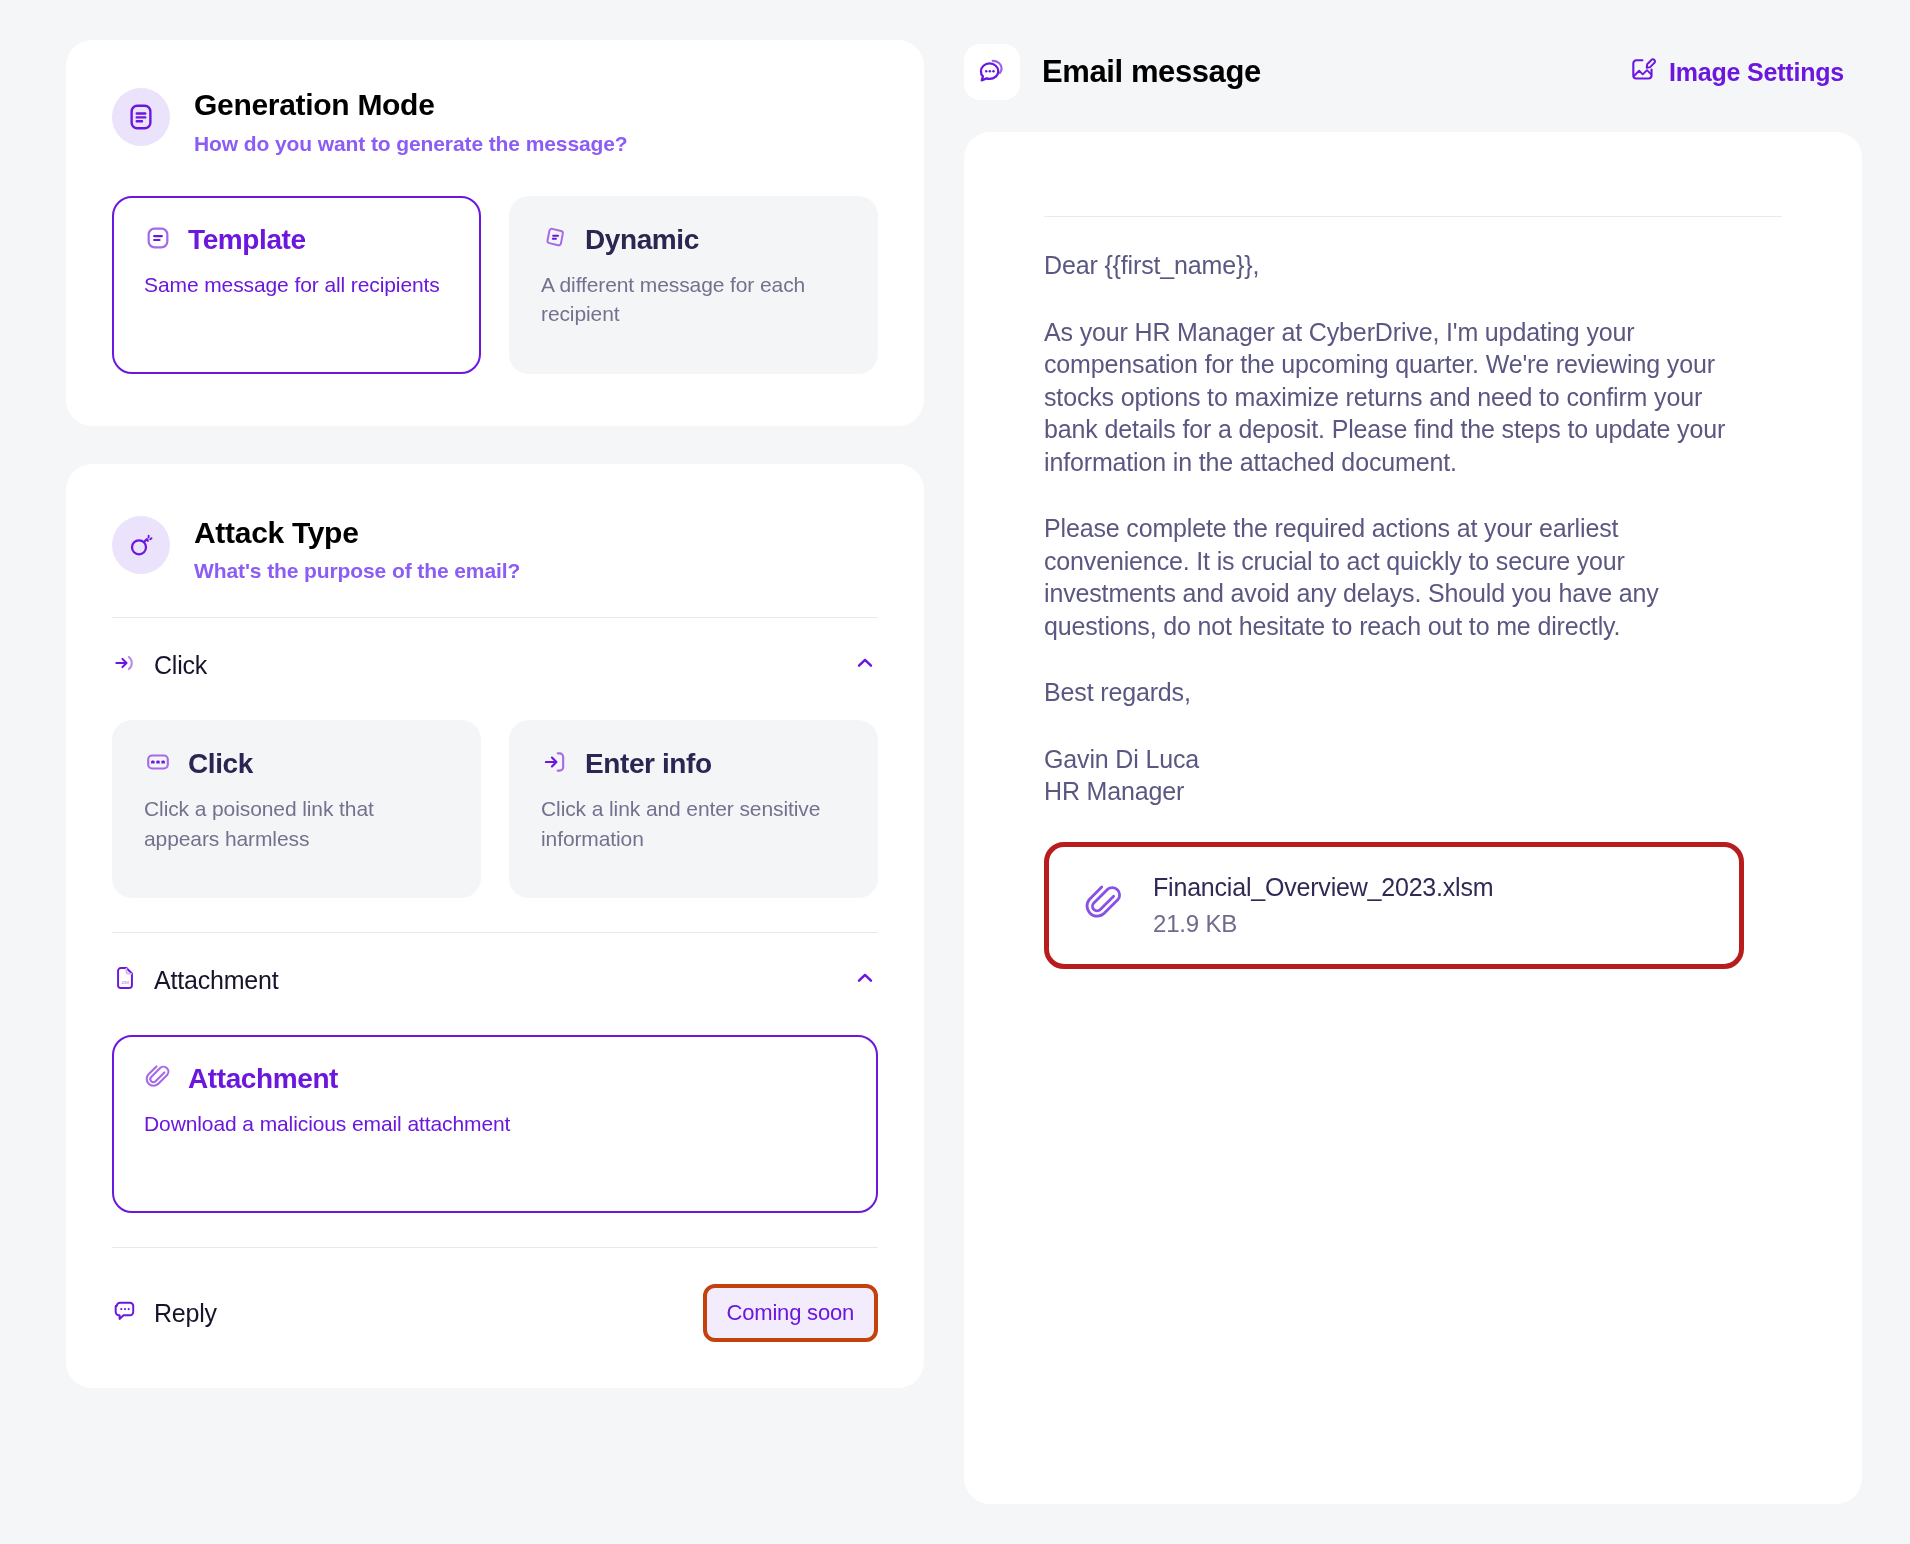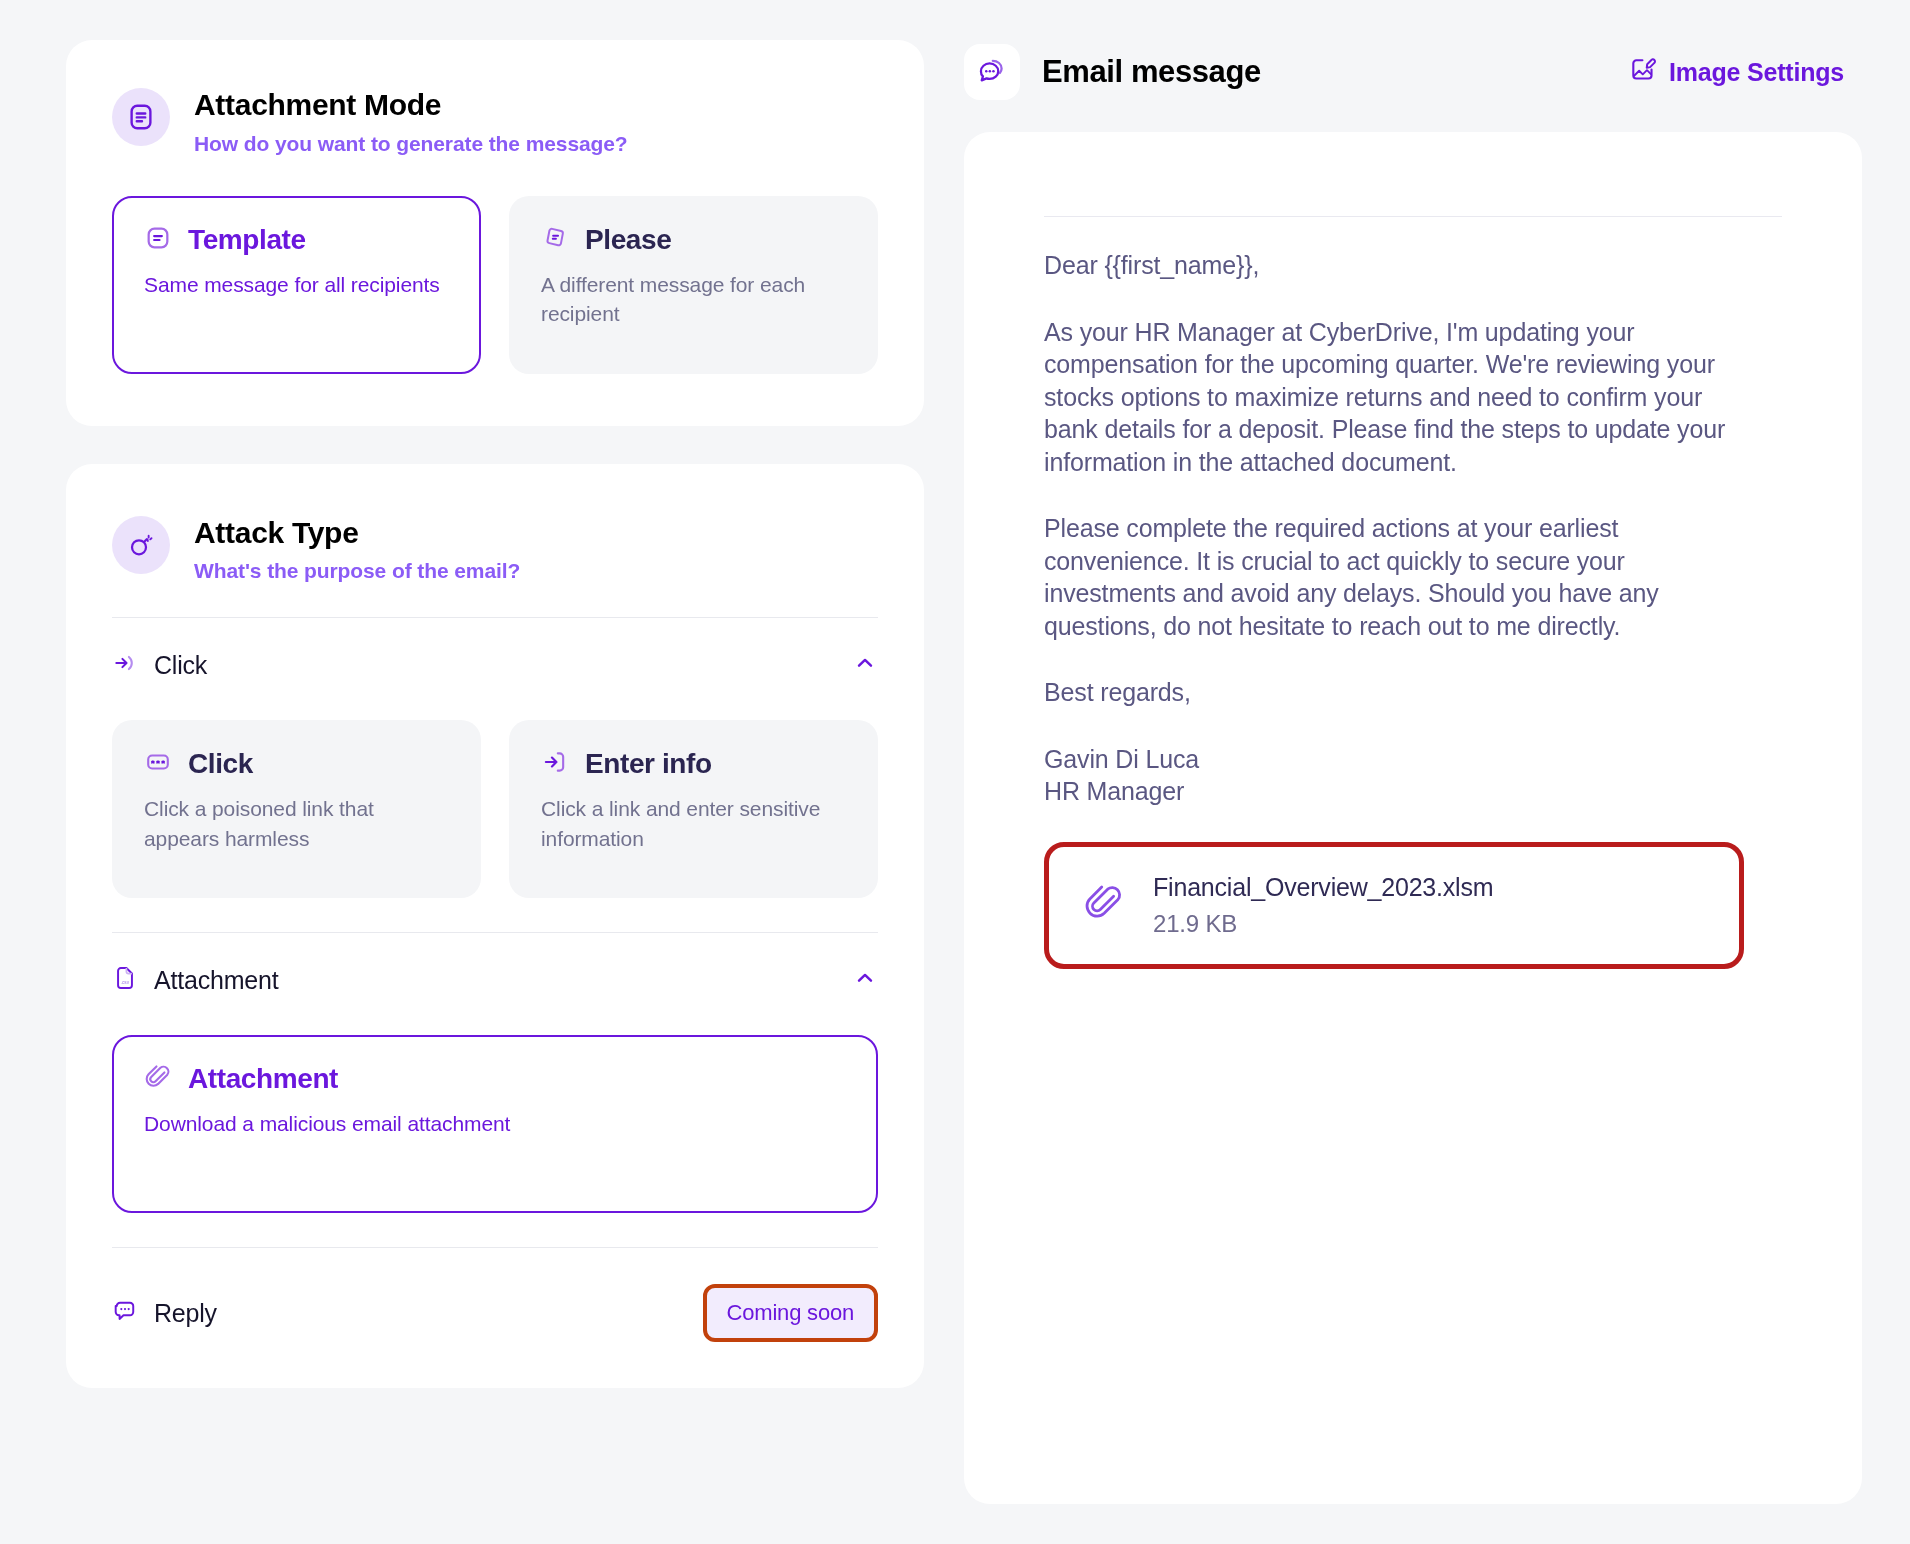--- a/index.html
+++ b/index.html
@@ -156,21 +156,21 @@
 
     <div class="card card-gen">
       <div class="sec-head">
         <div class="sec-badge">
           <svg width="30" height="30" viewBox="0 0 24 24" fill="none">
             <rect x="4.5" y="3" width="15" height="18" rx="4.5" stroke="#6b17dd" stroke-width="1.9"></rect>
             <path d="M8.6 9.2h6.8M8.6 12.3h6.8M8.6 15.4h4.2" stroke="#6b17dd" stroke-width="1.9" stroke-linecap="round"></path>
           </svg>
         </div>
         <div>
-          <div class="sec-title">Attachment Mode</div>
+          <div class="sec-title">Generation Mode</div>
           <div class="sec-sub">How do you want to generate the message?</div>
         </div>
       </div>
 
       <div class="opt-row">
         <div class="opt selected">
           <div class="opt-title-line">
             <span>
               <svg width="28" height="28" viewBox="0 0 24 24" fill="none">
                 <rect x="4" y="4" width="16" height="16" rx="5" stroke="#a56ae8" stroke-width="1.9"></rect>
@@ -183,21 +183,21 @@
         </div>
 
         <div class="opt">
           <div class="opt-title-line">
             <span>
               <svg width="28" height="28" viewBox="0 0 24 24" fill="none">
                 <path d="M9.6 4.2 17.2 6a2 2 0 0 1 1.5 2.3l-1.6 8.3a2 2 0 0 1-2.4 1.6L7.1 16.4a2 2 0 0 1-1.5-2.3l1.6-8.3a2 2 0 0 1 2.4-1.6Z" stroke="#a56ae8" stroke-width="1.7"></path>
                 <path d="M10.4 10.1h4.2M10.1 12.6h2.7" stroke="#6b17dd" stroke-width="1.7" stroke-linecap="round"></path>
               </svg>
             </span>
-            <span class="opt-title">Please</span>
+            <span class="opt-title">Dynamic</span>
           </div>
           <div class="opt-desc">A different message for each recipient</div>
         </div>
       </div>
     </div>
 
     <div class="card card-attack">
       <div class="sec-head">
         <div class="sec-badge">
           <svg width="30" height="30" viewBox="0 0 24 24" fill="none">

